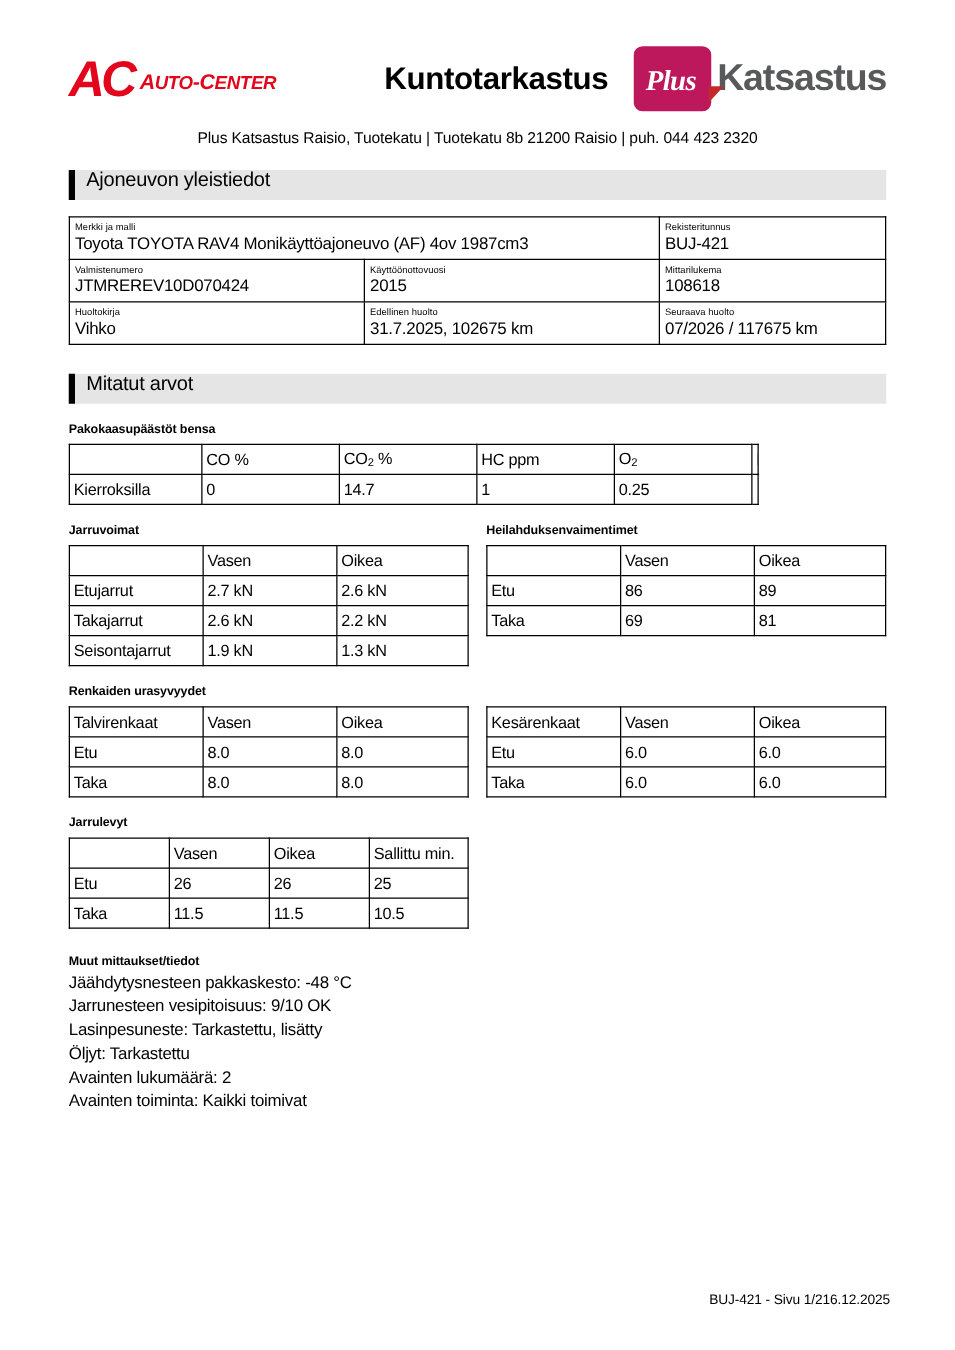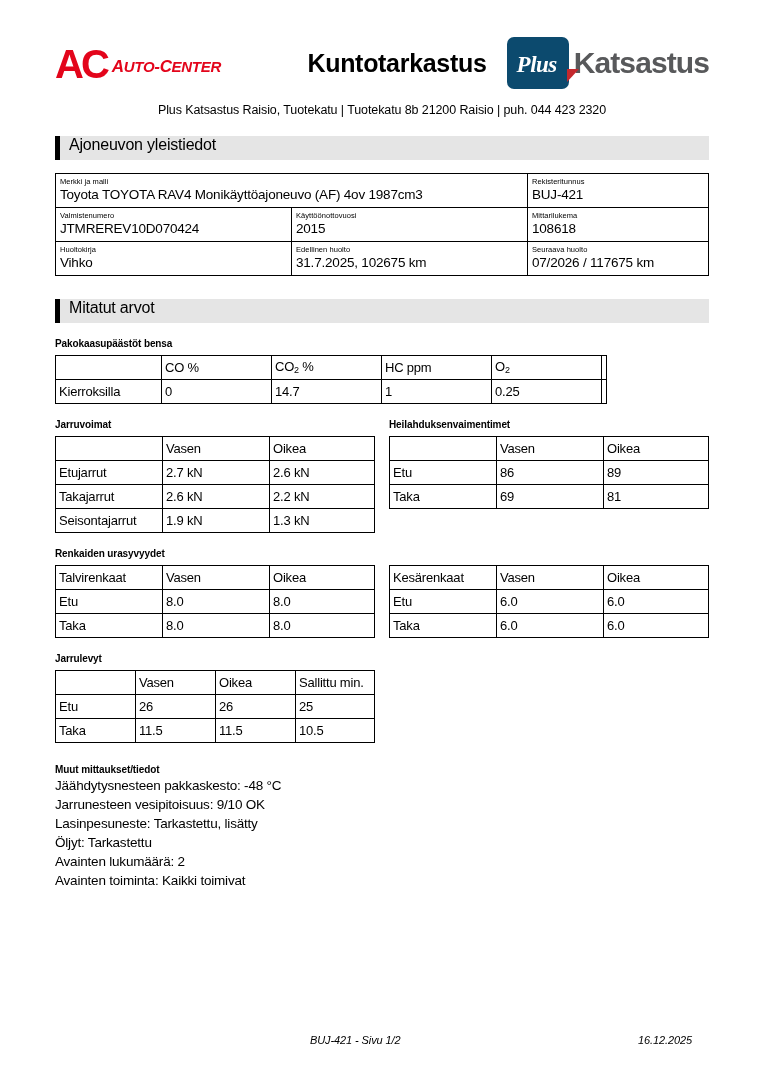--- a/index.html
+++ b/index.html
@@ -35,20 +35,21 @@
   }
   .logo-ac {
     display: flex;
     align-items: center;
     gap: 5px;
     width: 240px;
   }
   .ac-mark {
     font-family: "Liberation Sans", sans-serif;
     font-weight: 700;
+    font-style: italic;
     font-size: 40px;
     line-height: 36px;
     color: #e3051b;
     letter-spacing: -3px;
     position: relative;
     top: 1px;
   }
   .ac-word {
     font-family: "Liberation Sans", sans-serif;
     font-weight: 700;
@@ -72,21 +73,21 @@
   }
 
   .logo-plus {
     display: flex;
     align-items: center;
     width: 210px;
     justify-content: flex-end;
   }
   .plus-badge {
     position: relative;
-    background: #0c4a6e;
+    background: #be185d;
     border-radius: 7px;
     width: 62px;
     height: 52px;
     display: flex;
     align-items: center;
     justify-content: center;
   }
   .plus-badge .plus-text {
     color: #ffffff;
     font-family: "Liberation Serif", serif;
@@ -200,26 +201,25 @@
   .other-line {
     font-size: 13.5px;
     line-height: 19px;
     letter-spacing: -0.2px;
   }
 
   
   .footer {
     position: absolute;
     left: 55px;
-    right: 72px;
+    right: 52px;
     bottom: 34px;
     display: flex;
-    justify-content: space-between;
+    justify-content: flex-end;
     font-size: 11px;
-    font-style: italic;
     letter-spacing: -0.1px;
   }
   .footer-left { margin-left: 255px; }
 </style>
 </head>
 <body>
 
 <div class="page">
 
   <div class="header">

